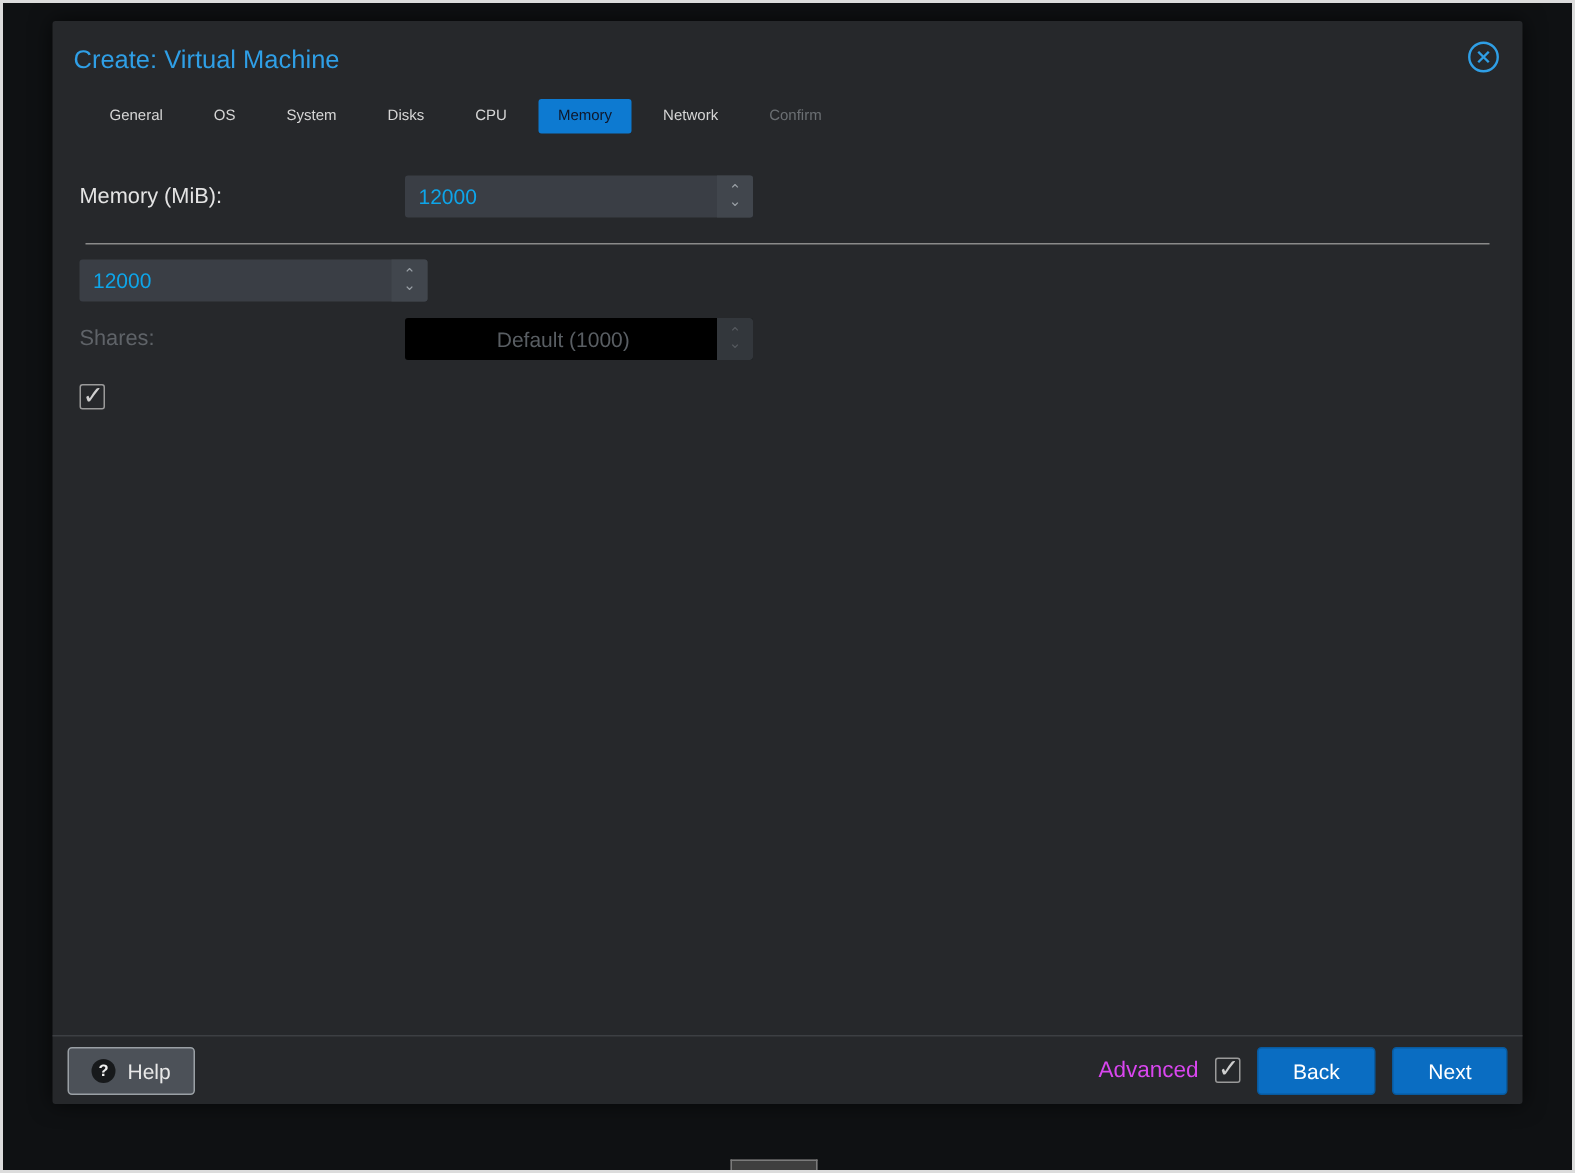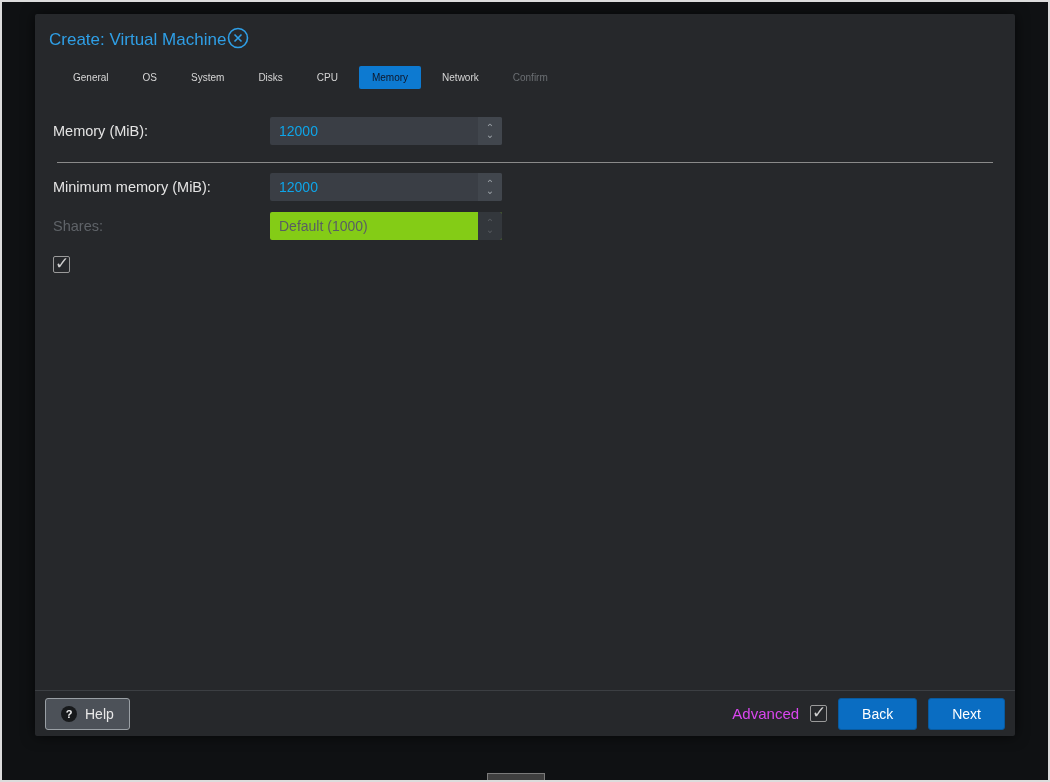--- a/index.html
+++ b/index.html
@@ -11,21 +11,21 @@
   .frame{position:absolute;inset:0;border:2px solid #dcdcdc;box-sizing:border-box;pointer-events:none;z-index:50;}
 
   
   .modal{
     position:absolute;left:35px;top:14px;width:980px;height:722px;
     background:#26282b;border-radius:2px;
     box-shadow:0 0 14px rgba(0,0,0,.65);
     box-sizing:border-box;
   }
   .modal-header{
-    display:flex;align-items:center;justify-content:flex-start;
+    display:flex;align-items:center;justify-content:space-between;
     padding:14px 14px 6px 14px;
   }
   .modal-title{color:#2f9fe6;font-size:17px;}
   .close-btn{width:24px;height:24px;display:flex;align-items:center;justify-content:center;cursor:pointer;}
 
   
   .tabs{display:flex;gap:8px;padding:8px 0 10px 25px;align-items:center;}
   .tab{
     padding:6px 13px;font-size:10px;color:#d6d6d6;border-radius:2px;cursor:pointer;white-space:nowrap;
   }
@@ -41,21 +41,21 @@
   .field{
     position:relative;width:232px;height:28px;box-sizing:border-box;
   }
   .field input{
     width:100%;height:100%;box-sizing:border-box;
     background:#3a3e45;border:none;border-radius:2px;
     color:#0ea5e9;font-size:14px;padding:0 30px 0 9px;
     font-family:"Liberation Sans", sans-serif;
     outline:none;
   }
-  .row.disabled .field input{background:#84cc16;color:#595e63;}
+  .row.disabled .field input{background:#000000;color:#595e63;text-align:center;}
   .spin{
     position:absolute;right:0;top:0;bottom:0;width:24px;
     background:#41464d;border-radius:0 2px 2px 0;
     display:flex;flex-direction:column;align-items:center;justify-content:center;
     color:#9aa0a6;cursor:pointer;
   }
   .row.disabled .spin{background:#33373c;color:#565a5f;}
   .spin span{font-size:10px;line-height:7px;display:block;}
 
   .divider{border:none;border-top:1px solid #8a8a8a;margin:12px 4px 4px 4px;}
@@ -138,21 +138,20 @@
         <div class="spin">
           <span>⌃</span>
           <span>⌄</span>
         </div>
       </div>
     </div>
 
     <hr class="divider">
 
     <div class="row">
-      <div class="lbl">Minimum memory (MiB):</div>
       <div class="field">
         <input type="text" value="12000" style="">
         <div class="spin">
           <span>⌃</span>
           <span>⌄</span>
         </div>
       </div>
     </div>
 
     <div class="row disabled">

